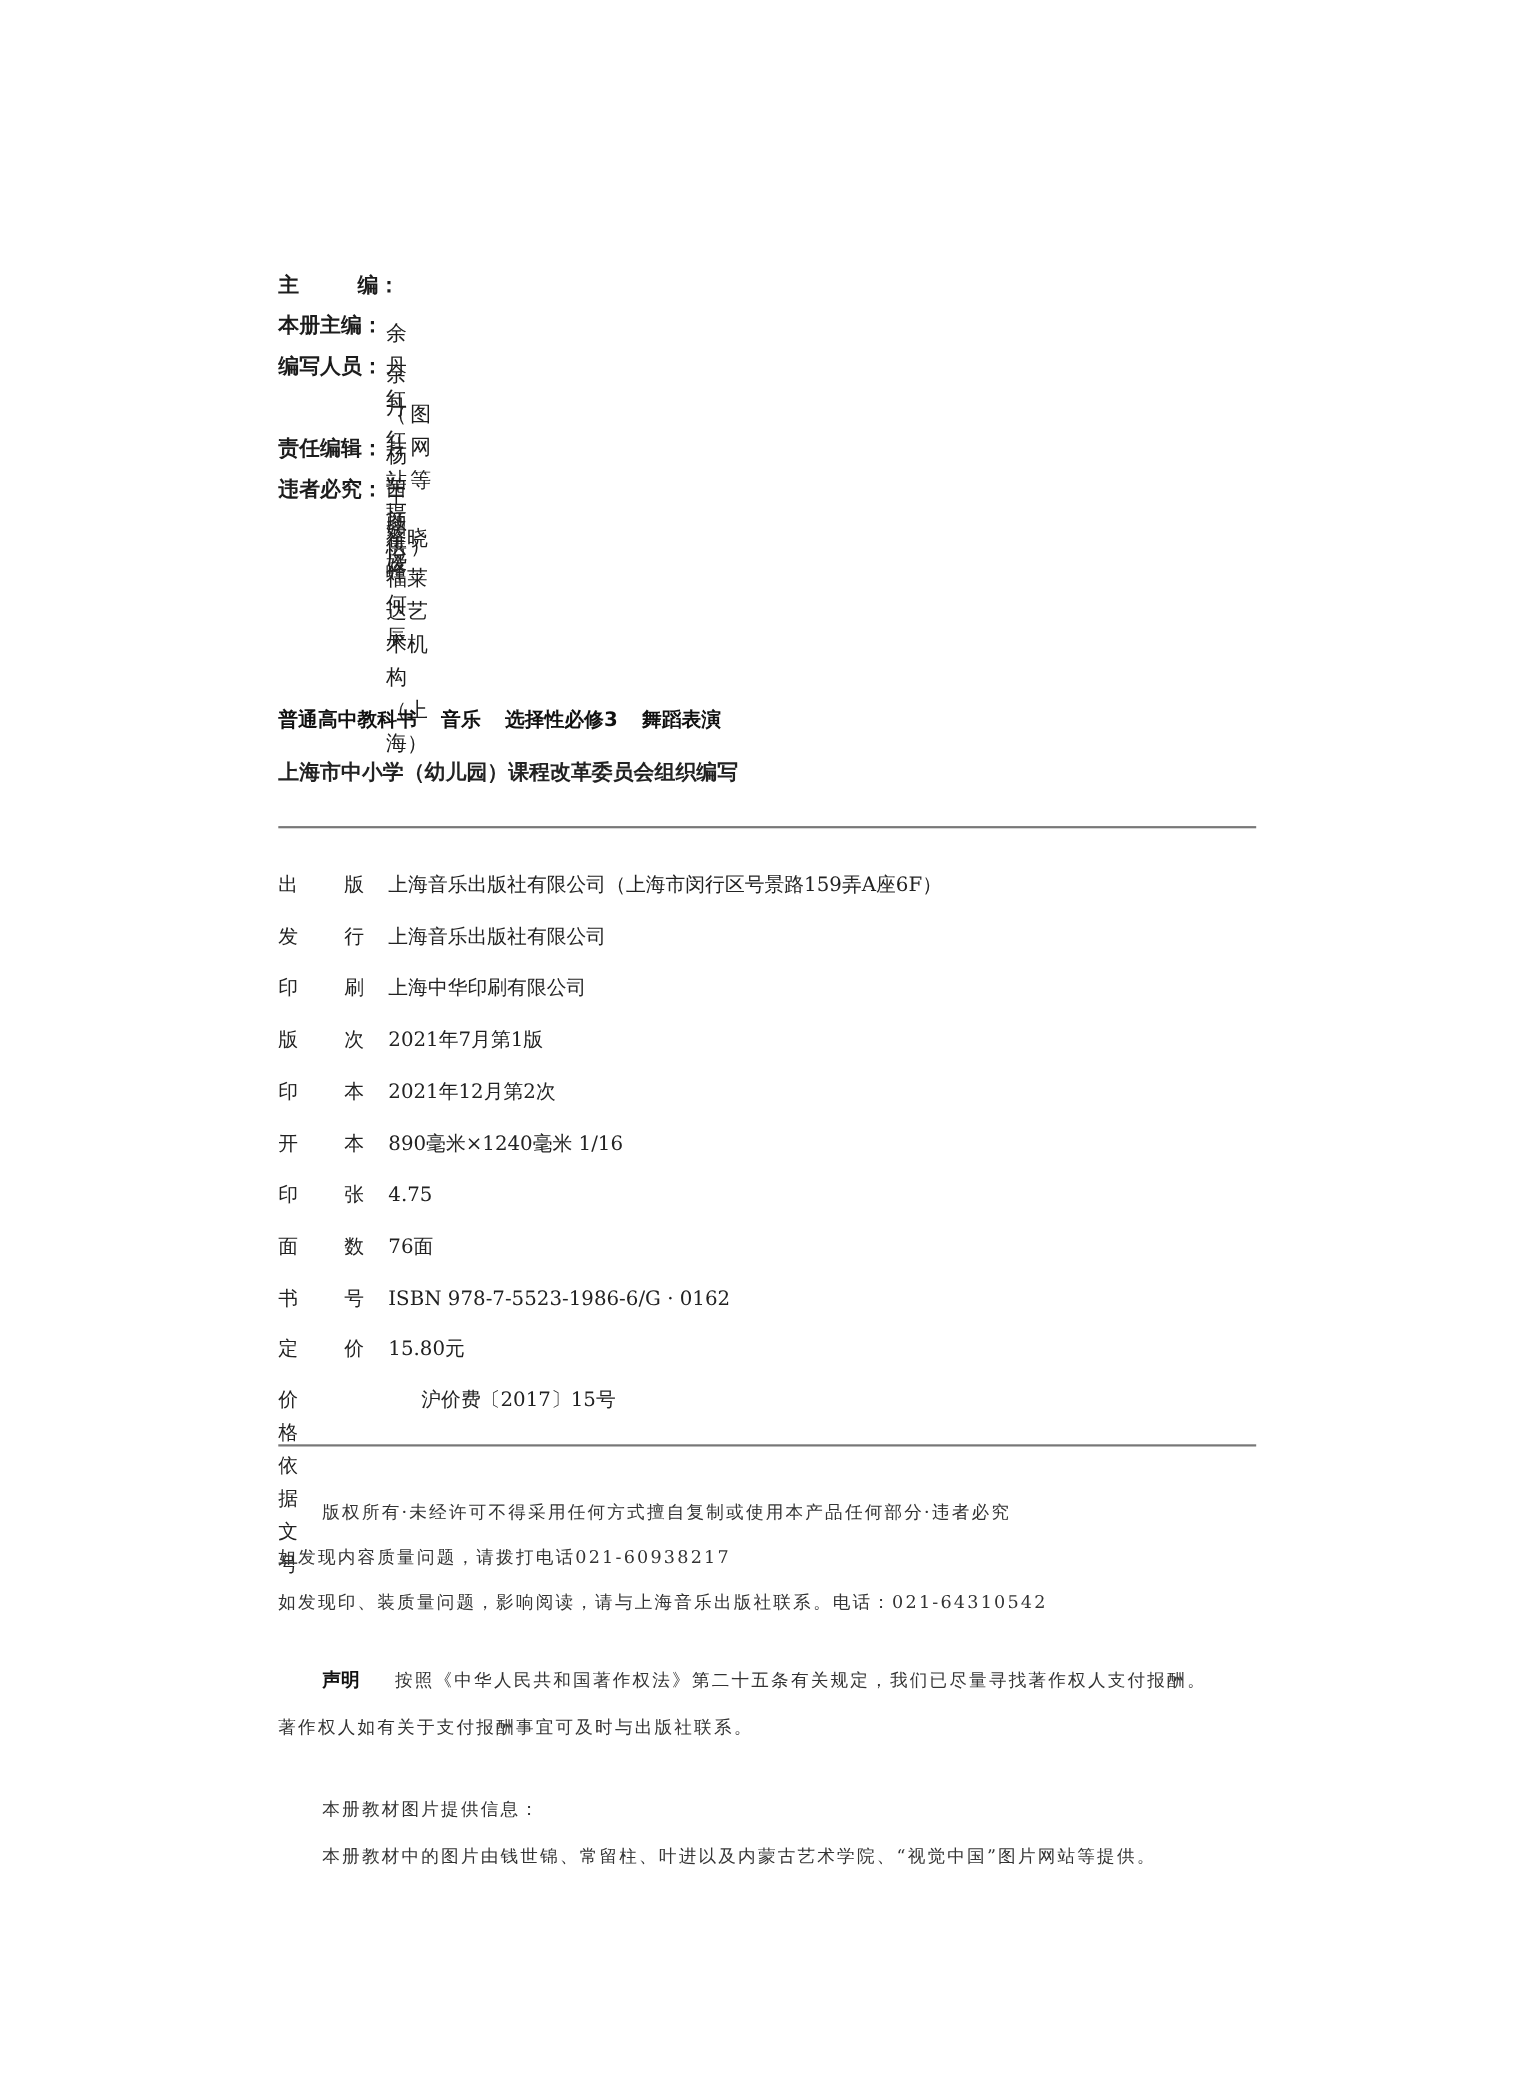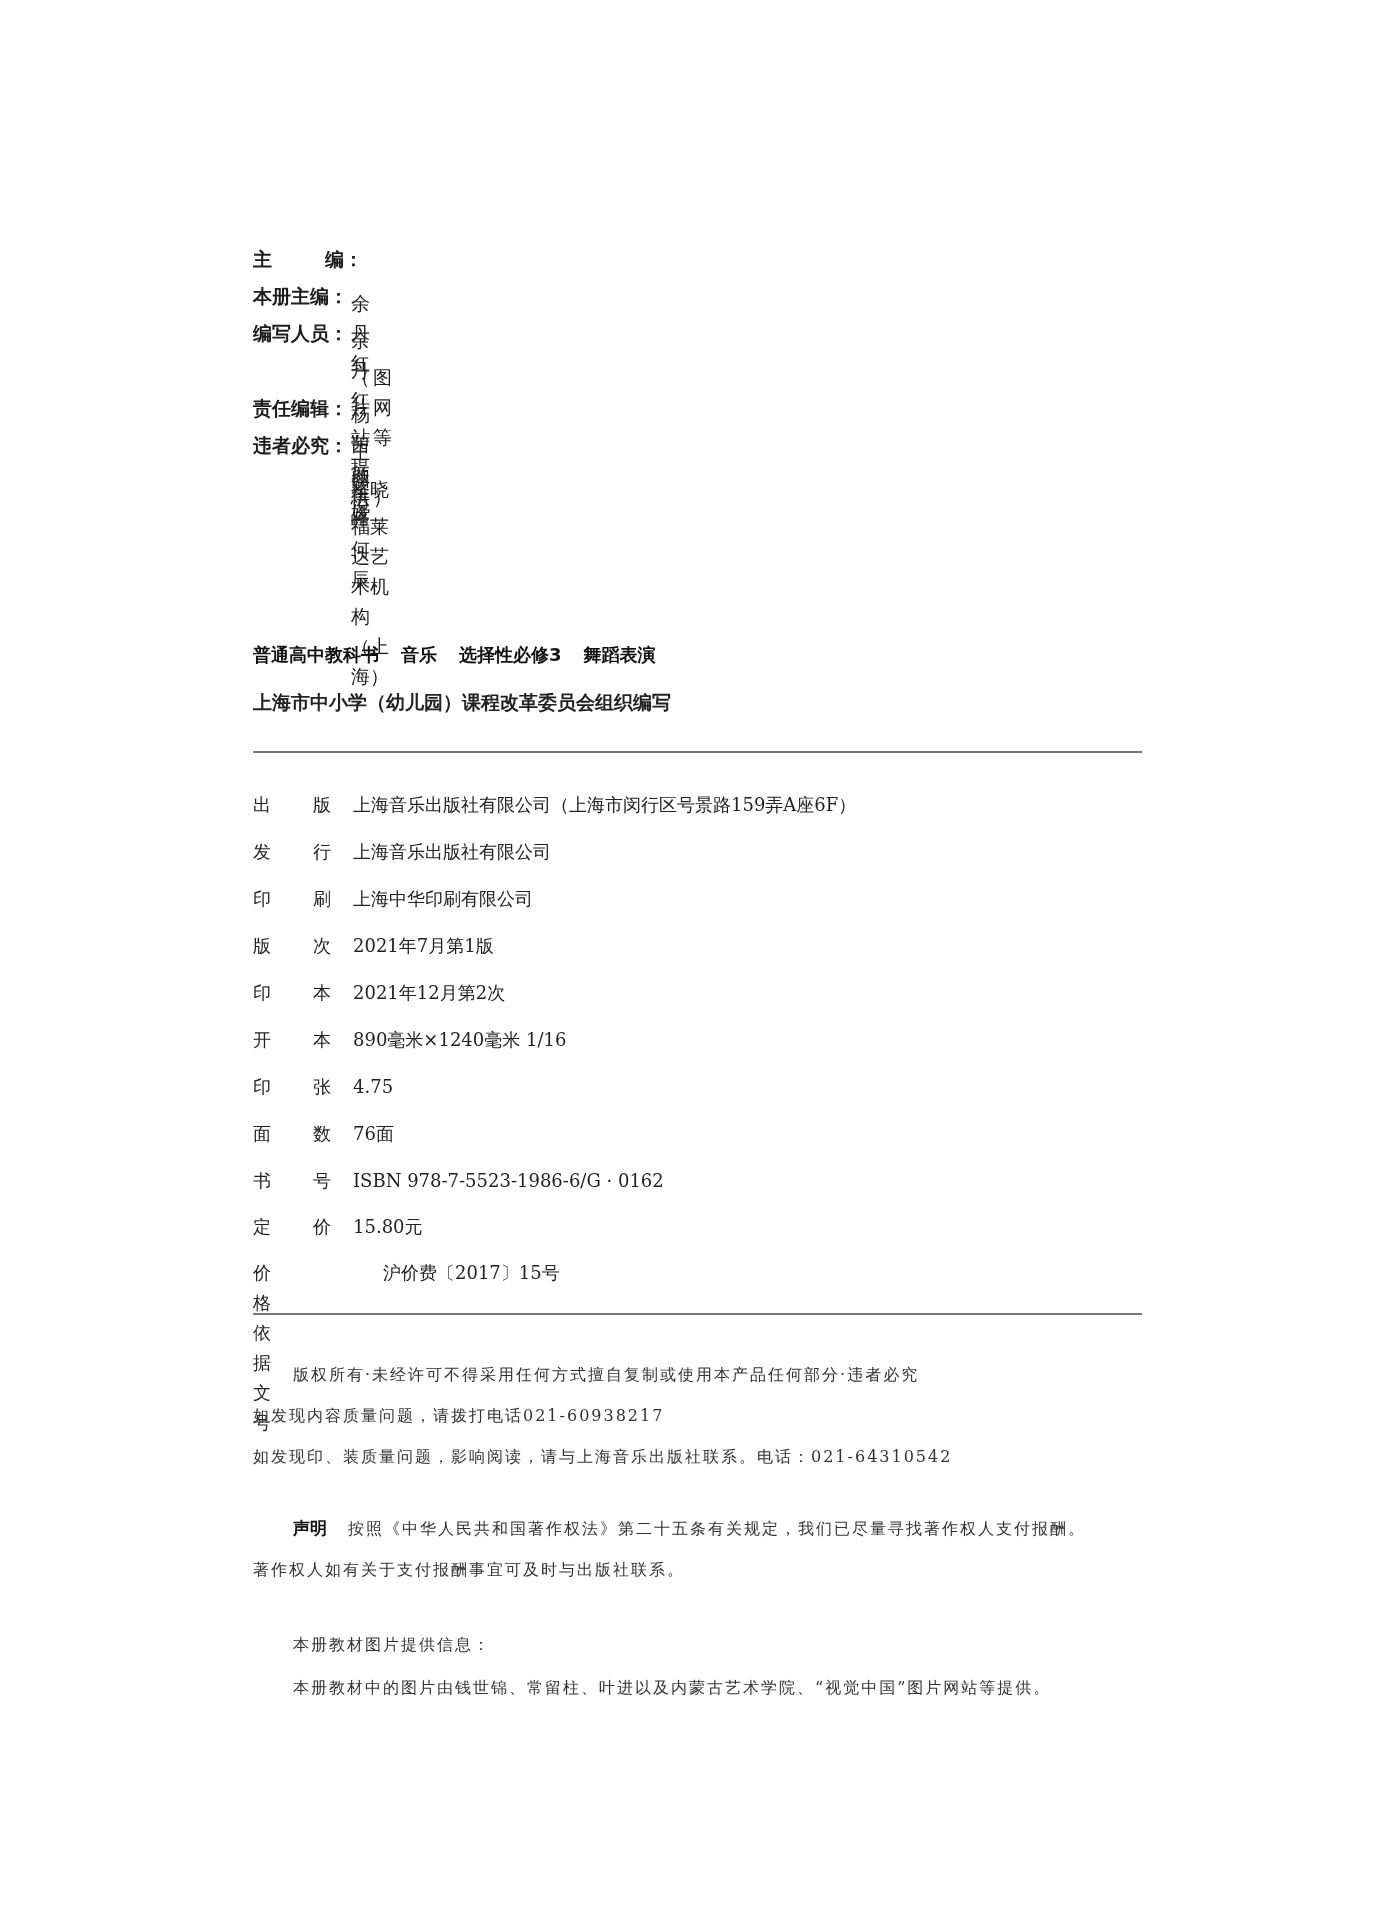--- a/index.html
+++ b/index.html
@@ -16,21 +16,21 @@
     .credit-value { position: absolute; left: 98px; margin-top: 44px; }
     .title { left: 253px; top: 641px; font-family: "DejaVu Sans", "Liberation Sans", sans-serif; font-weight: bold; font-size: 18px; line-height: 28px; color: #111; }
     .title span { margin-right: 22px; }
     .subtitle { left: 253px; top: 688px; font-family: "DejaVu Sans", "Liberation Sans", sans-serif; font-size: 19px; line-height: 28px; color: #222; font-weight: bold; }
     .rule { position: absolute; left: 253px; width: 889px; height: 2px; background: #777777; }
     .pub-row { position: absolute; left: 253px; height: 30px; font-size: 18px; line-height: 30px; color: #222; }
     .pub-row .k1 { position: absolute; left: 0; }
     .pub-row .k2 { position: absolute; left: 60px; }
     .pub-row .v { position: absolute; left: 100px; white-space: nowrap; }
     .small { font-size: 16px; line-height: 26px; color: #333; letter-spacing: 2px; }
-    .decl-bold { font-family: "DejaVu Sans", "Liberation Sans", sans-serif; font-weight: bold; font-size: 17px; color: #111; letter-spacing: 0; margin-right: 21px; }
+    .decl-bold { font-family: "DejaVu Sans", "Liberation Sans", sans-serif; font-weight: bold; font-size: 17px; color: #111; letter-spacing: 0; margin-right: 32px; }
   </style>
 </head>
 <body>
 
 <div>
   <div class="credit-row" style="top:244px;">
     <span class="credit-label">
       <span class="c1">主</span>
       <span class="c2">编：</span>
     </span>

